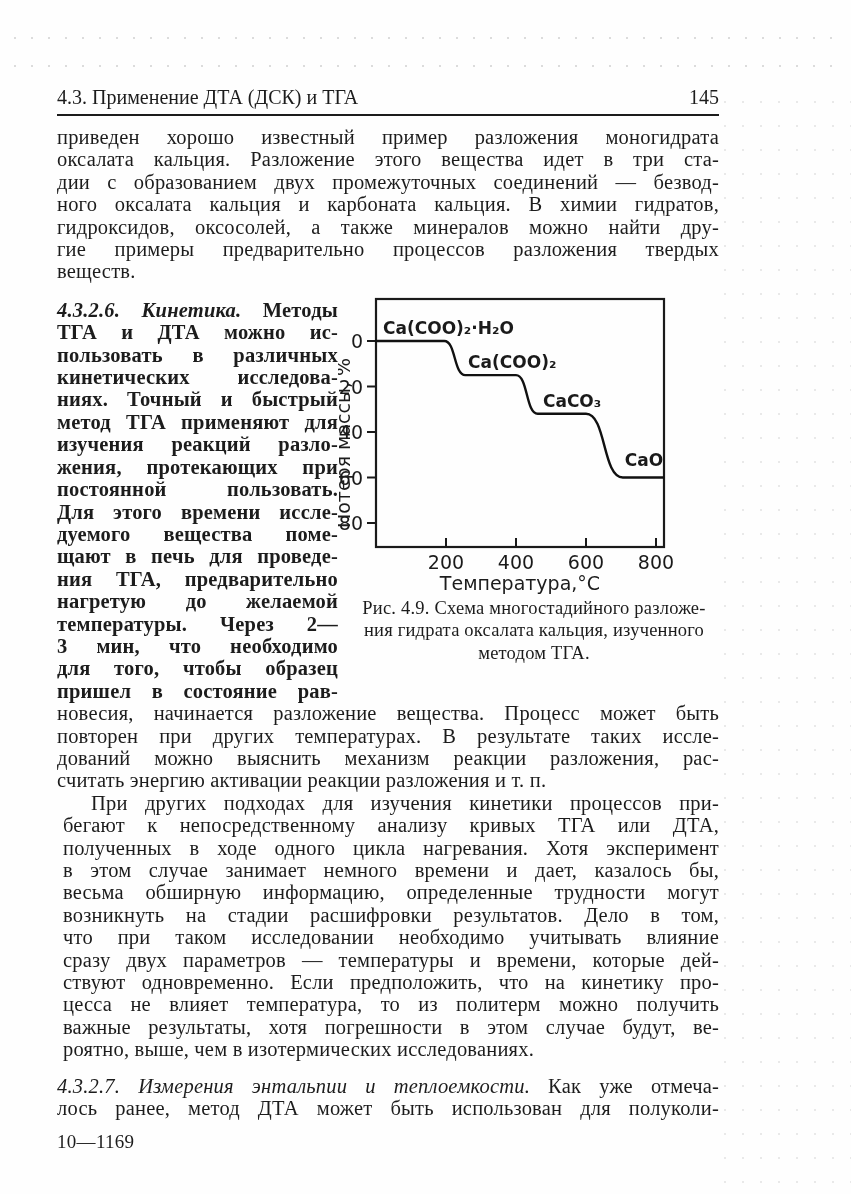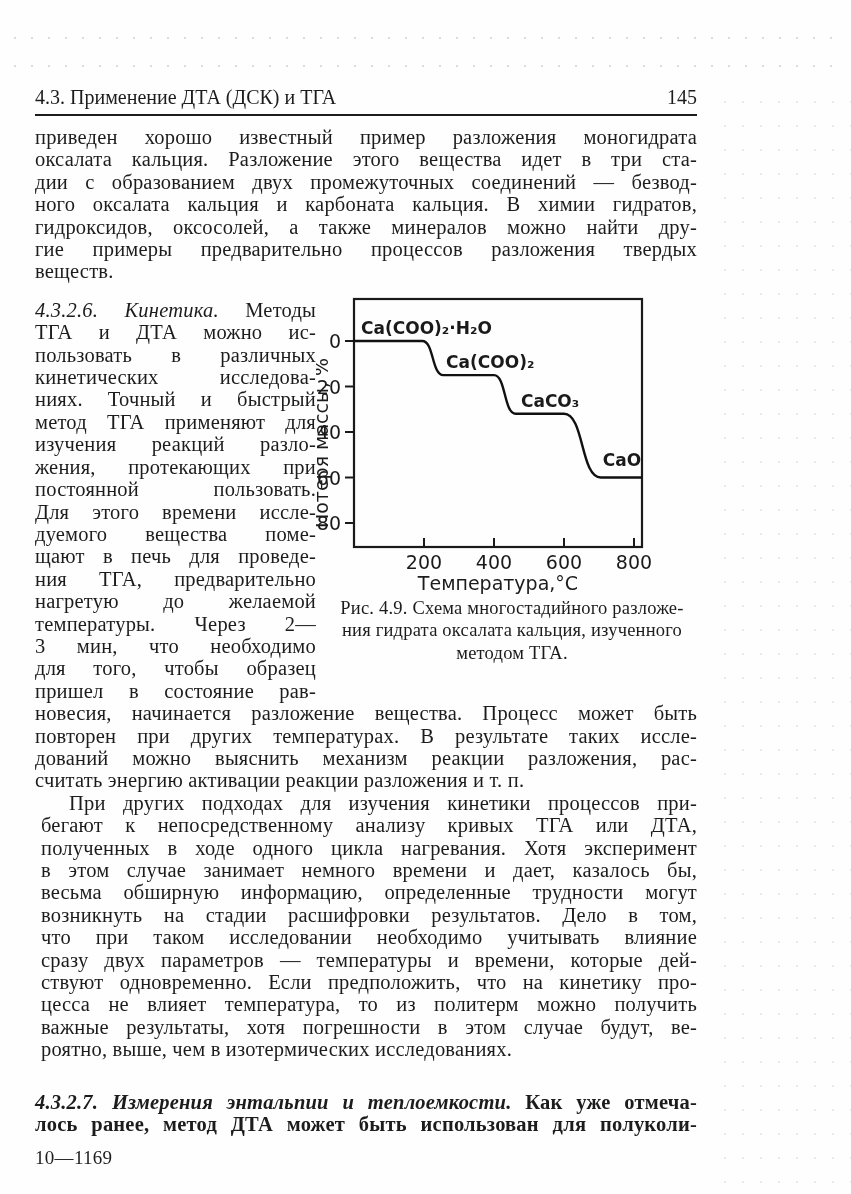--- a/index.html
+++ b/index.html
@@ -21,43 +21,43 @@
   .noise-line.n1{top:37px;}
   .noise-line.n2{top:65px;}
   .margin-noise{
     position:absolute;top:90px;right:0;width:135px;bottom:0;
     background-image:radial-gradient(circle,#d7d7d7 1px,transparent 1.4px);
     background-size:18px 24px;
     opacity:.55;
     pointer-events:none;
   }
   .content{
-    position:absolute;left:35px;top:0;width:662px;
+    position:absolute;left:57px;top:0;width:662px;
   }
   
   .running-head{
     margin-top:86px;
     display:flex;justify-content:space-between;align-items:baseline;
     font-size:20px;
     padding-bottom:5px;
     border-bottom:2.5px solid #1c1c1c;
   }
   
   .para{font-size:20.5px;line-height:22.4px;letter-spacing:.2px;}
   .tline{text-align:justify;text-align-last:justify;white-space:nowrap;}
   .last-left .tline:last-child{text-align-last:auto;font-family:Liberation Serif, serif;}
   .indent-first .tline:first-child{text-indent:28px;}
   .p1{margin-top:10px;}
   .mid{margin-top:16px;display:flex;}
-  .leftcol{width:281px;flex:none;}
+  .leftcol{width:281px;flex:none;font-weight:bold;}
   .figcol{width:381px;flex:none;margin-left:0;}
   .ital{font-style:italic;}
   .p2cont{margin-top:0;}
   .p3{margin-top:0;margin-left:6px;}
-  .enthalpy{margin-top:30px;font-weight:bold;}
+  .enthalpy{margin-top:14px;}
   .print-code{margin-top:12px;font-size:19px;letter-spacing:.3px;}
   
   .chart-svg{display:block;margin-top:-6px;}
   .caption{
     margin-top:2px;margin-left:2px;width:388px;
     font-size:18.5px;line-height:22.5px;letter-spacing:.2px;
   }
   .caption .tline{text-align:right;text-align-last:center;}
 </style>
 </head>

